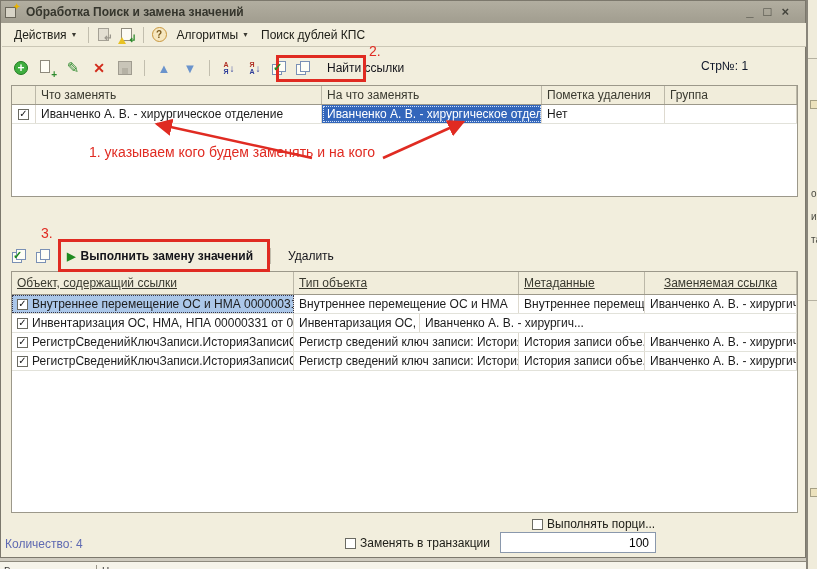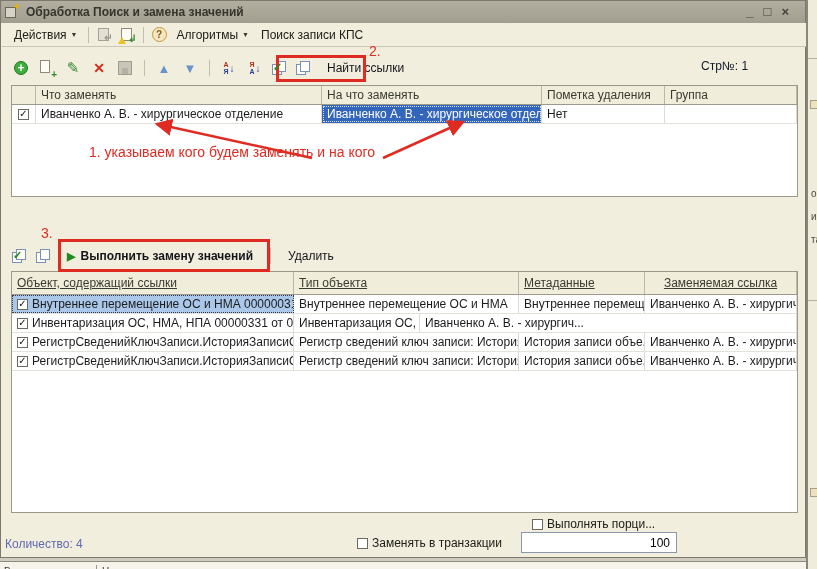--- a/index.html
+++ b/index.html
@@ -87,23 +87,23 @@
   #table2 .col1 { width:282px; flex:none; }
   #table2 .col2 { width:225px; flex:none; }
   #table2 .col3 { width:126px; flex:none; }
   #table2 .col4 { flex:1;text-align:center; }
   #table2 .g-head .hc { padding:4px 5px;text-decoration:underline; }
   .sel-row { background:#abc7e9 !important; outline:1px dotted #35354a; outline-offset:-1px; }
 
   
   #count-label { position:absolute; left:4px; top:536px; color:#5f6ab2; }
   .chk-field { position:absolute; display:flex; align-items:center; gap:4px; color:#20201a; }
-  #chk-trans { left:356px; top:535px; }
+  #chk-trans { left:344px; top:535px; }
   #chk-portion { left:531px; top:516px; }
-  #portion-input { position:absolute; left:499px; top:531px; width:156px; height:21px; border:1px solid #8a98ac; background:#fff; text-align:right; padding:0 6px; font-size:12px; font-family:"Liberation Sans",sans-serif;margin-left:21px; }
+  #portion-input { position:absolute; left:499px; top:531px; width:156px; height:21px; border:1px solid #8a98ac; background:#fff; text-align:right; padding:0 6px; font-size:12px; font-family:"Liberation Sans",sans-serif; }
 
   
   .red-box { position:absolute; border:3px solid #e02b22; background:transparent; pointer-events:none; }
   #box-find { left:275px; top:54px; width:90px; height:27px; }
   #box-run { left:57px; top:238px; width:212px; height:33px; }
   .red-note { position:absolute; color:#e02b22; font-size:14px; pointer-events:none; white-space:nowrap; }
   #note2 { left:368px; top:42px; }
   #note3 { left:40px; top:224px; }
   #note1 { left:88px; top:143px; font-size:14px; }
   #arrows { position:absolute; left:0; top:0; width:817px; height:569px; pointer-events:none; }
@@ -161,21 +161,21 @@
           <span class="g-arr">↲</span>
           <span class="warn"></span>
       </span>
       <span class="msep"></span>
       <span class="help-ico">?</span>
       <span class="menu-item">
         <span>Алгоритмы</span>
         <span class="drop-arr">▼</span>
       </span>
       <span class="menu-item">
-        <span>Поиск записи КПС</span>
+        <span>Поиск дублей КПС</span>
       </span>
     </div>
 
     <div id="toolbar1">
       <span class="tb-ico">
           <span class="i-add">+</span>
         </span>
       <span class="tb-ico">
           <span class="sheet-s" style="left:3px;top:2px"></span>
           <span class="i-plus-sm">+</span>

